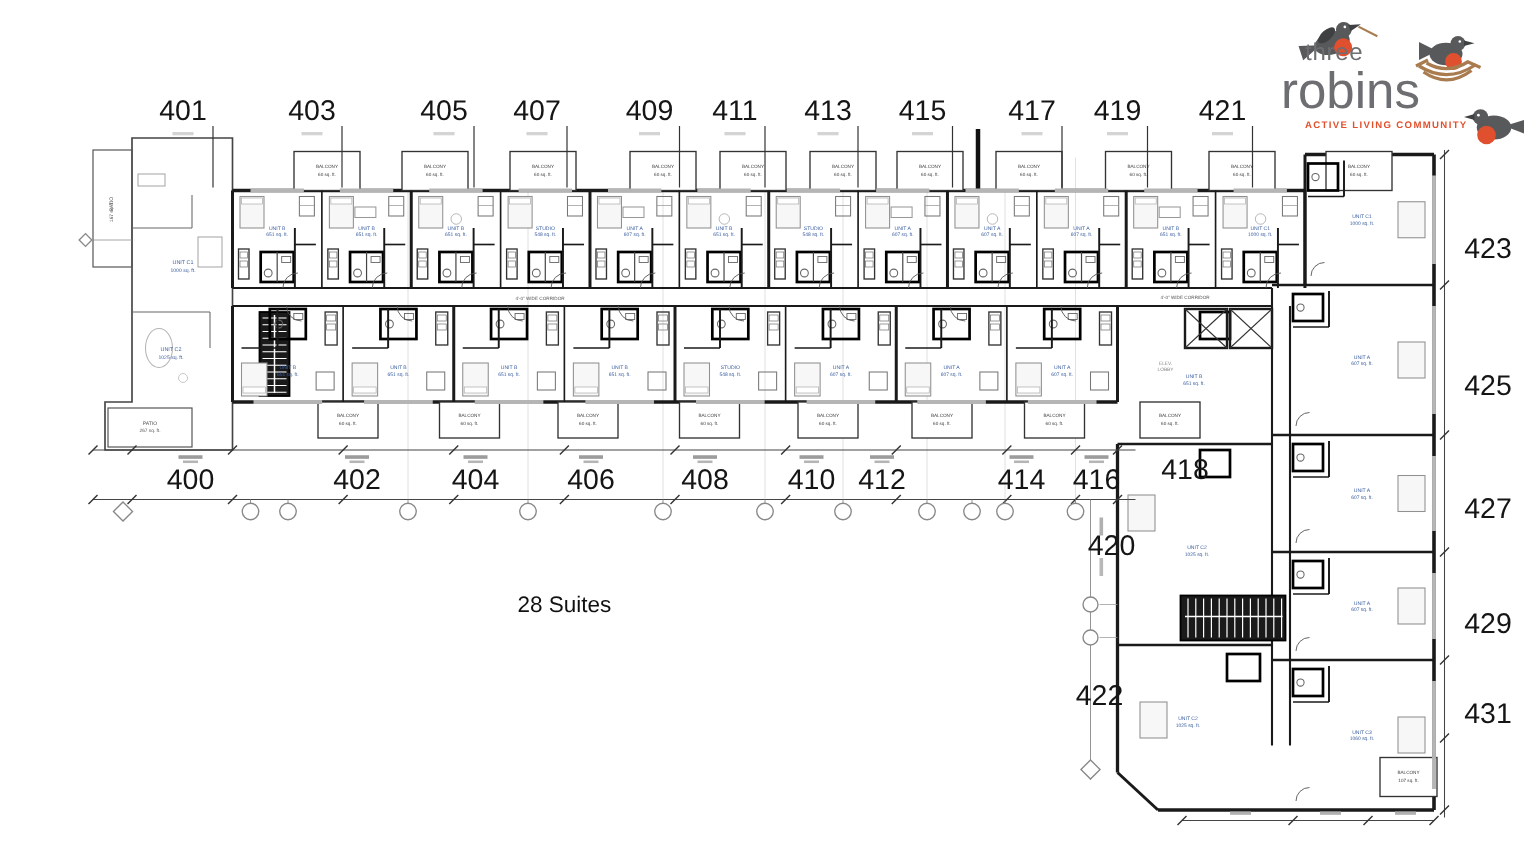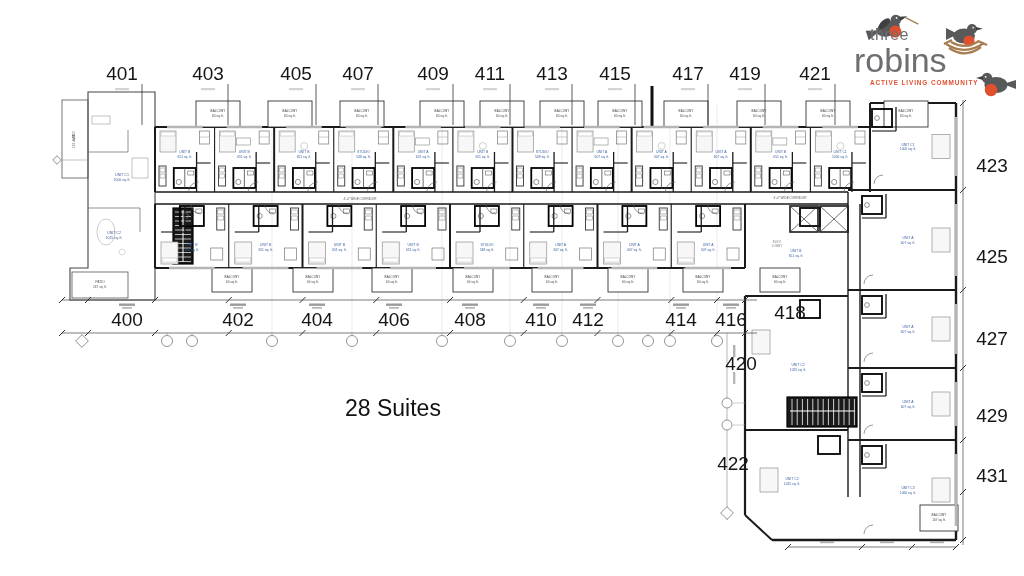--- a/index.html
+++ b/index.html
@@ -1,21 +1,21 @@
 <!DOCTYPE html>
 <html><head>
 <meta charset="utf-8">
 <style>
   html,body{margin:0;padding:0;background:#fff;}
   .canvas{position:relative;width:1024px;height:576px;background:#fff;overflow:hidden;
           font-family:"Liberation Sans",sans-serif;}
   #plan{position:absolute;left:0;top:0;}
   .title-block{position:absolute;left:345px;top:392px;color:#111;}
   .title-block .floor{font-size:24px;font-weight:700;letter-spacing:.2px;}
-  .title-block .suites{font-size:23px;font-weight:400;margin-top:3px;}
+  .title-block .suites{font-size:15px;font-weight:400;margin-top:3px;}
   .logo{position:absolute;right:6px;top:0;width:170px;height:100px;}
 </style>
 </head>
 <body>
 
 <div class="canvas">
 
   <svg id="plan" width="1024" height="576" viewBox="0 0 1024 576">
       <g>
         <line x1="272" y1="105" x2="272" y2="333" stroke-width="0.6" stroke="#dcdcdc"></line>

